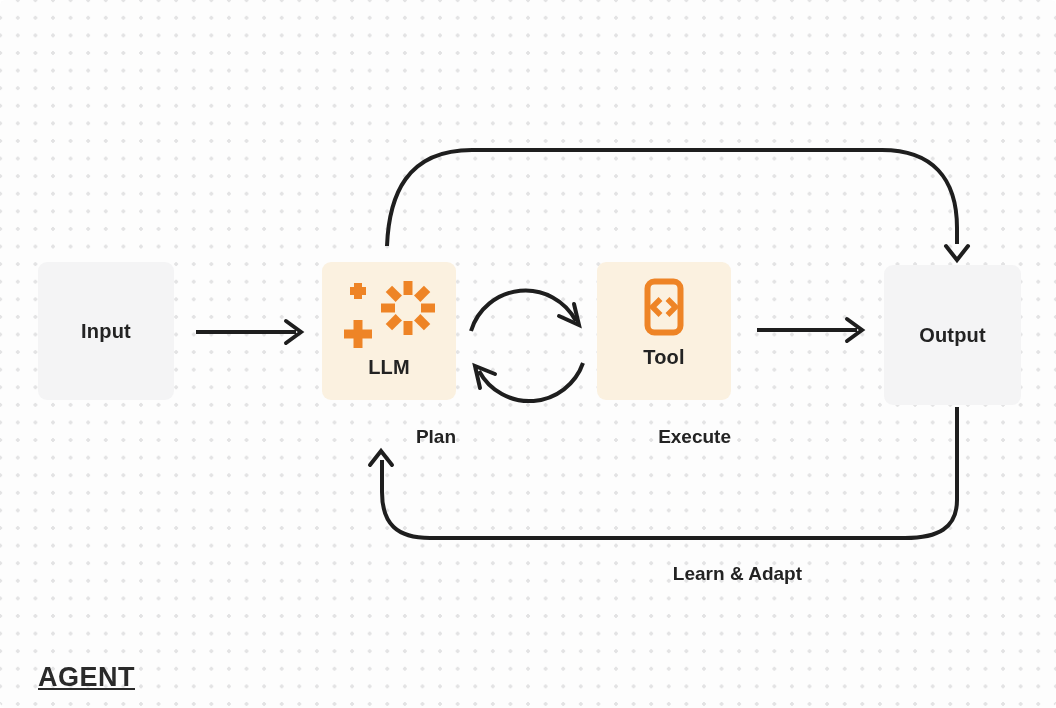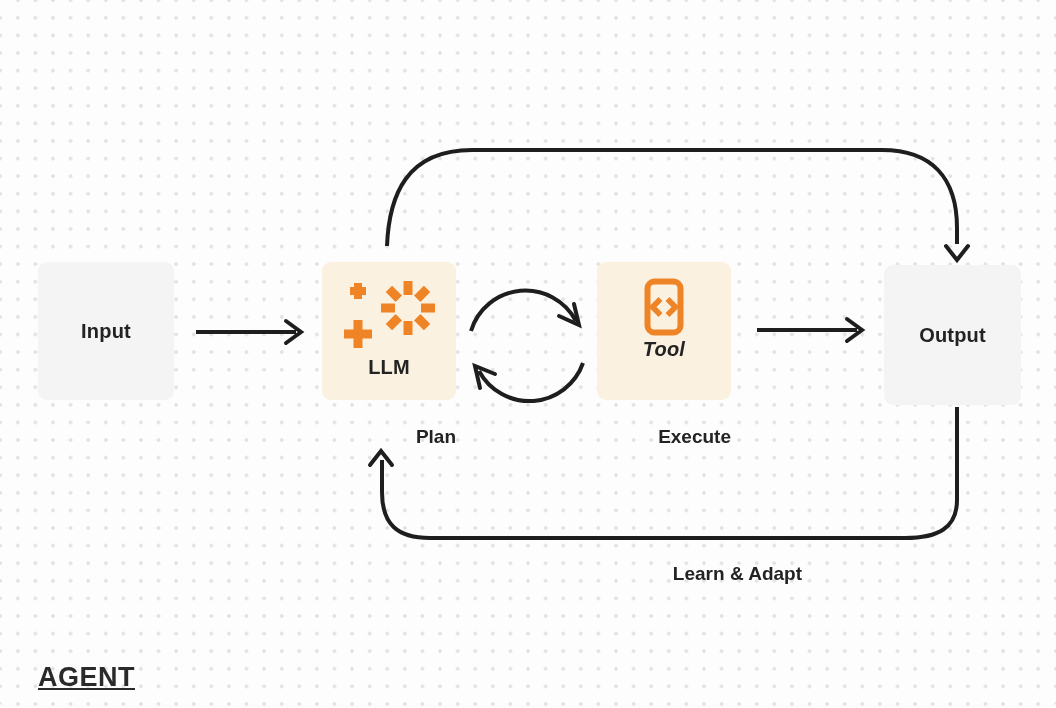--- a/index.html
+++ b/index.html
@@ -24,21 +24,21 @@
   .node-gray{background:var(--node-gray,#f4f4f5);}
   .node-cream{background:var(--node-cream,#fbf1e0);}
   .node-label{
     font-weight:bold;font-size:20px;color:#232323;letter-spacing:.2px;
   }
   .node-input{left:38px;top:262px;width:136px;height:138px;}
   .node-llm{left:322px;top:262px;width:134px;height:138px;justify-content:flex-start;padding-top:10px;}
   .node-tool{left:597px;top:262px;width:134px;height:138px;justify-content:flex-start;padding-top:16px;}
   .node-output{left:884px;top:265px;width:137px;height:140px;align-items:center;}
   .node-llm .node-label{margin-top:2px;}
-  .node-tool .node-label{margin-top:2px;font-style:italic;}
+  .node-tool .node-label{margin-top:10px;}
   .caption{
     position:absolute;text-align:right;
     font-weight:bold;font-size:19px;color:#232323;
   }
   .caption-plan{left:322px;top:426px;width:134px;}
   .caption-execute{left:597px;top:426px;width:134px;}
   .caption-feedback{left:552px;top:563px;width:250px;}
   .diagram-title{
     position:absolute;left:38px;top:662px;
     font-weight:bold;font-size:27px;color:#2a2a2a;letter-spacing:.5px;text-decoration:underline;

